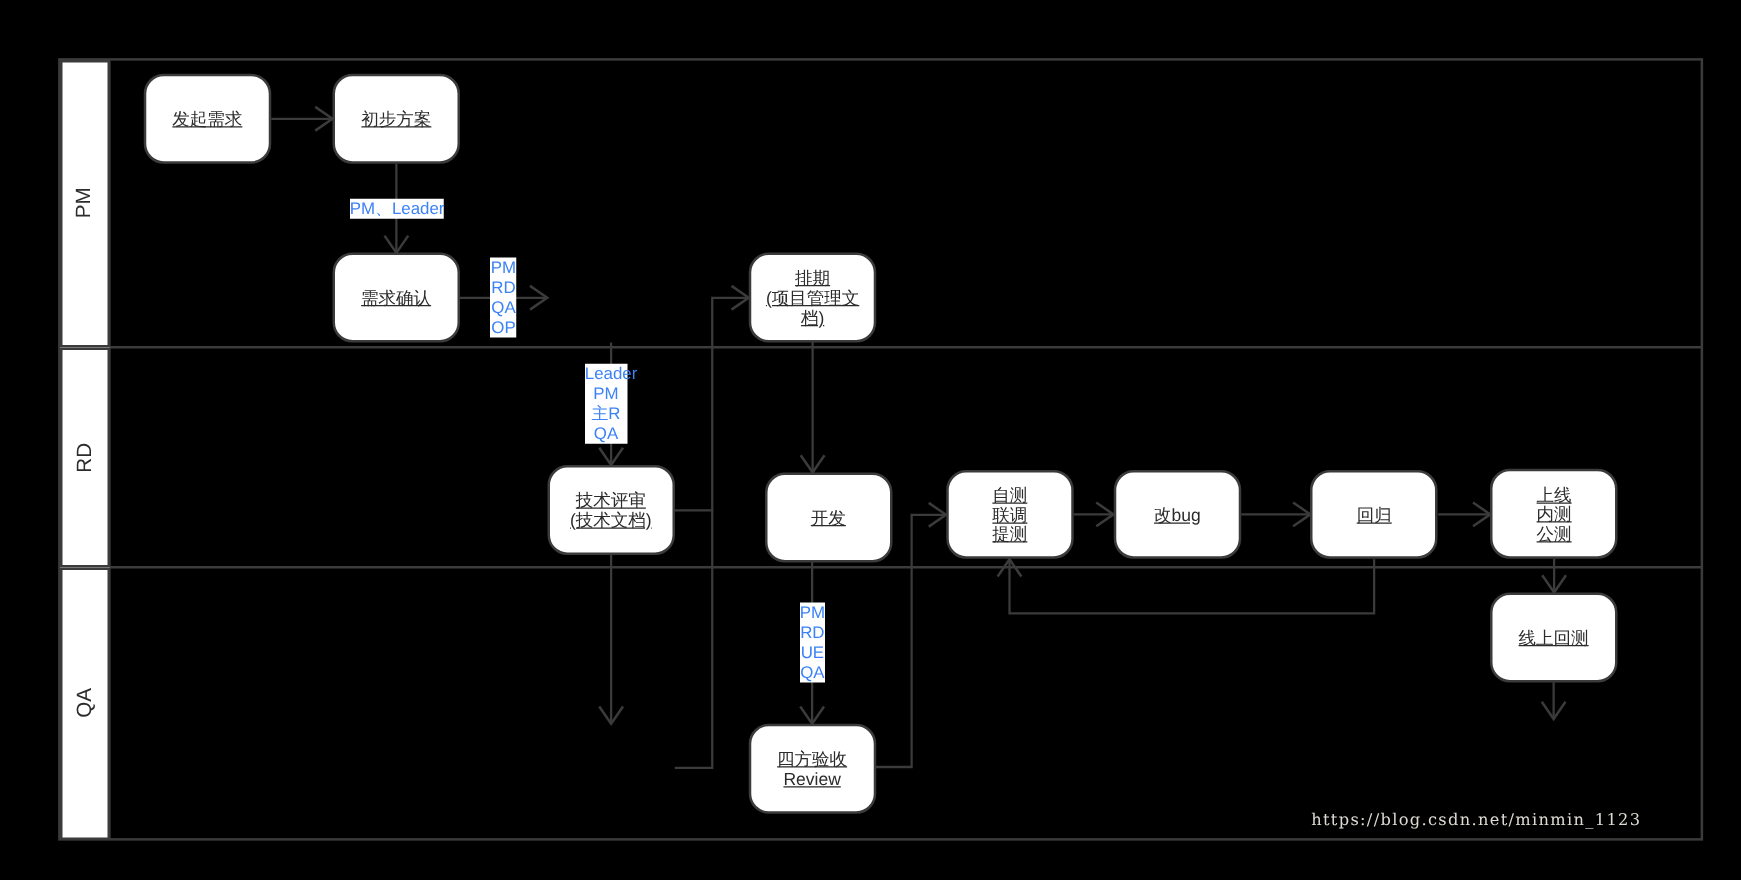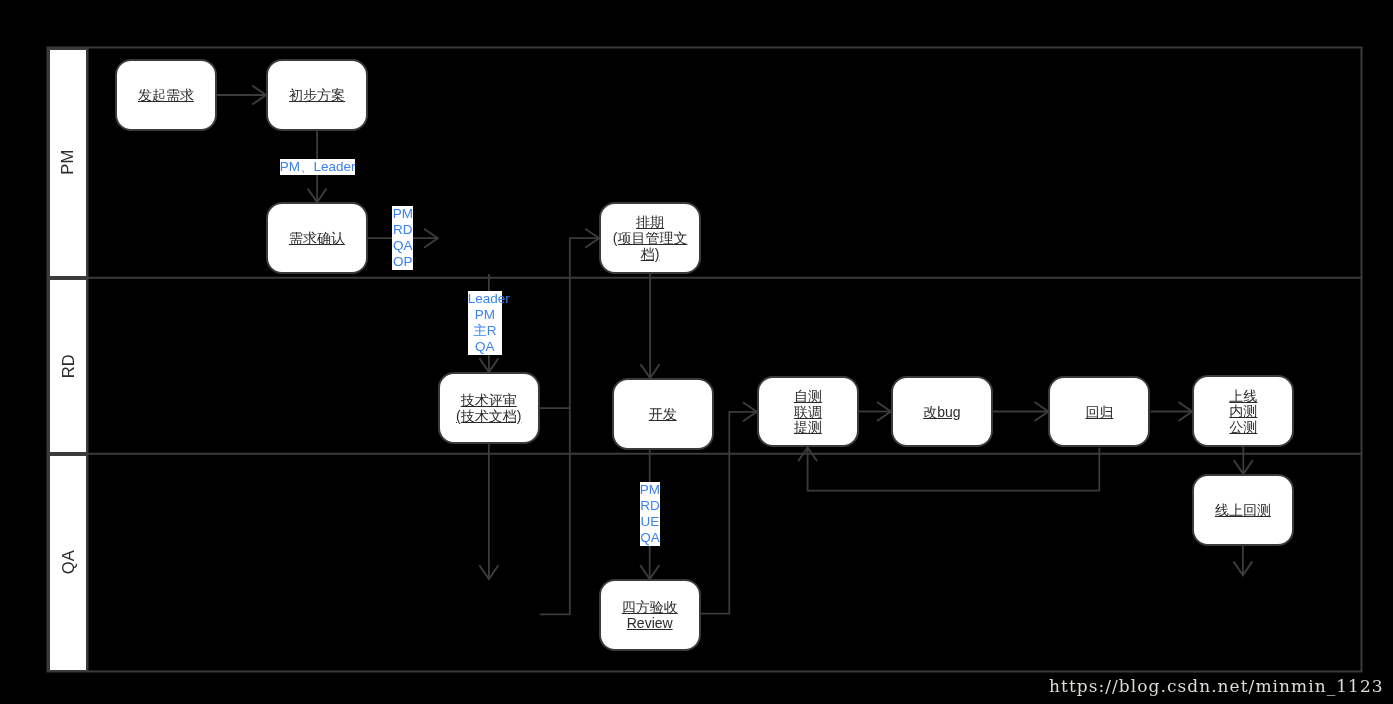--- a/index.html
+++ b/index.html
@@ -42,22 +42,22 @@
   
   .elabel{position:absolute;background:#fff;color:#3b82f6;font-size:13.5px;line-height:16px;
         text-align:center;white-space:nowrap;}
   .elabel > span{display:block;}
   #l1{left:279.8px; top:158.8px; width:75.3px; height:16.3px;}
   #l2{left:392.4px; top:205.9px; width:20.8px; height:64px;}
   #l3{left:467.8px; top:290.5px; width:34px; height:64.4px;}
   #l4{left:639.5px; top:481.8px; width:20.8px; height:64px;}
 
   
-  #watermark{position:absolute;left:1049px;top:676px;color:#dedbd2;
-        font-family:"DejaVu Serif",serif;font-size:17px;letter-spacing:1.05px;white-space:nowrap;}
+  #watermark{position:absolute;left:1049px;top:649px;color:#dedbd2;
+        font-family:"DejaVu Serif",serif;font-size:13px;letter-spacing:1.05px;white-space:nowrap;}
 </style>
 </head>
 <body>
 
 <div id="stage">
 
   <svg id="wires" viewBox="0 0 1393 704">
       <g>
         <rect x="47.5" y="47.5" width="1314" height="624" fill="none" stroke="#3b3b3b" stroke-width="2"></rect>
         <line x1="47.5" y1="277.8" x2="1361.5" y2="277.8" stroke="#3b3b3b" stroke-width="2"></line>

